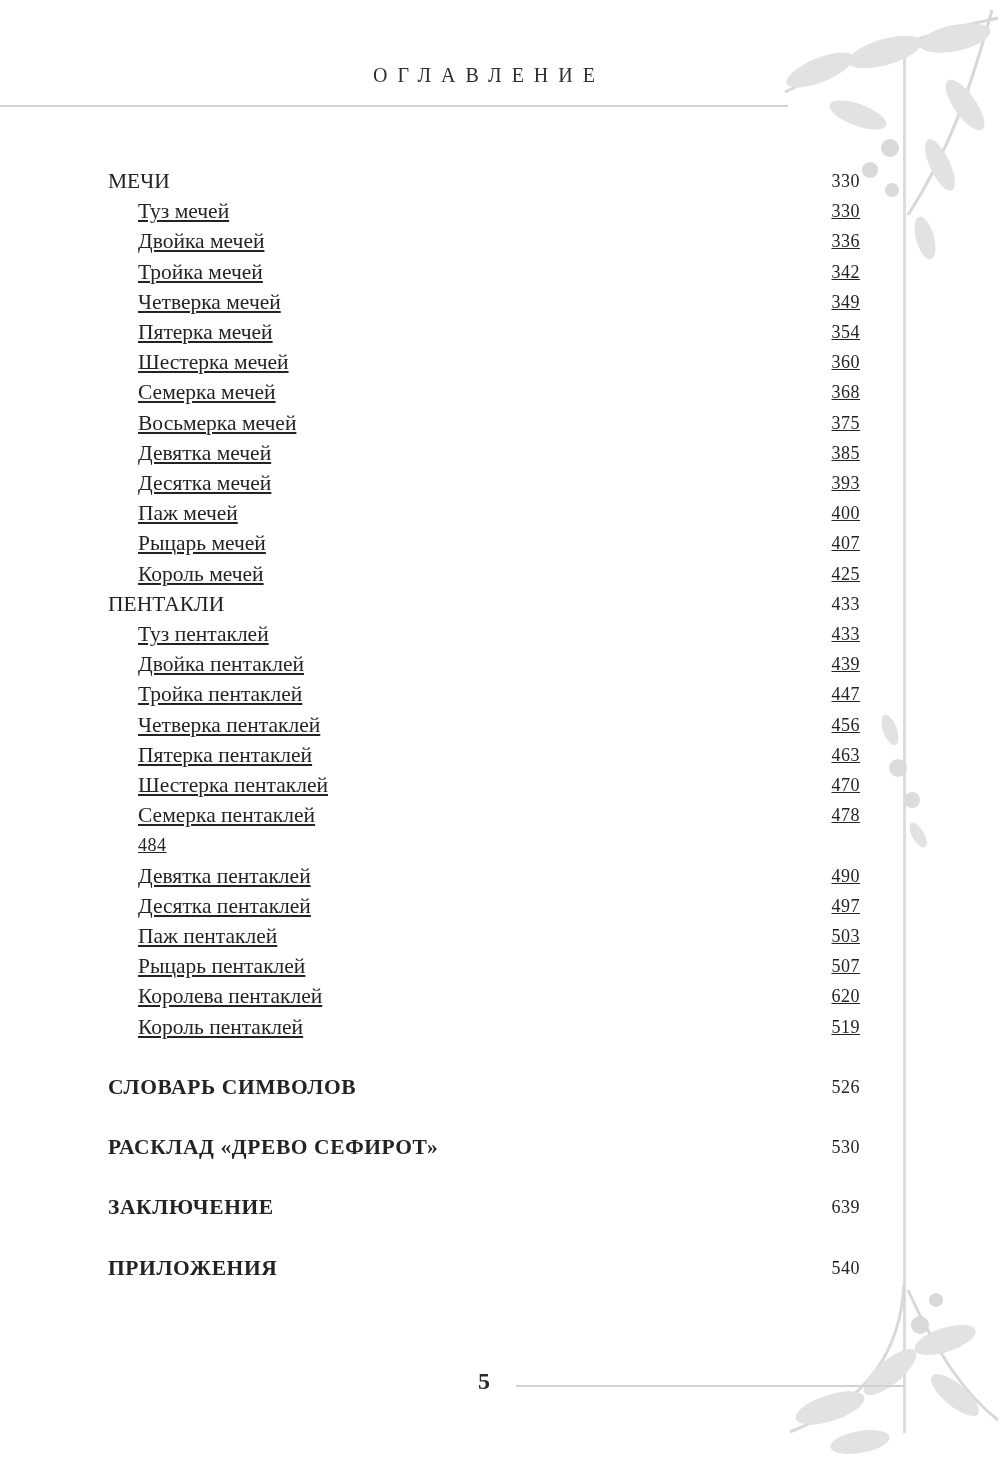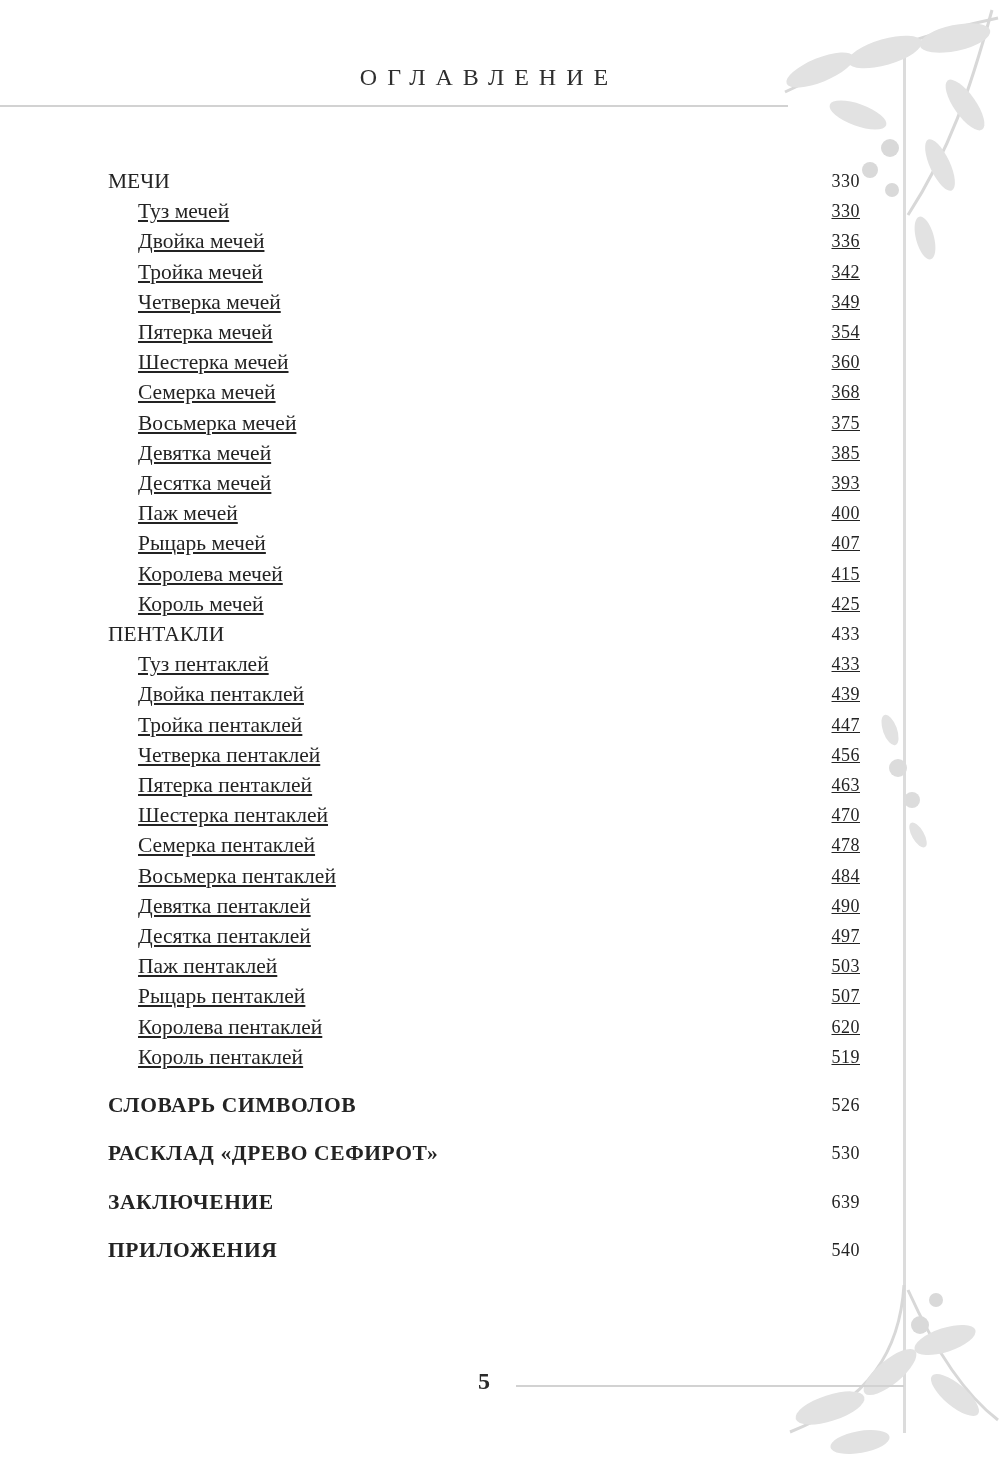--- a/index.html
+++ b/index.html
@@ -6,42 +6,42 @@
   html,body { background:#ffffff; }
   body {
     width:1000px; height:1467px;
     position:relative; overflow:hidden;
     font-family:"Liberation Serif", serif;
     color:#232323;
   }
   .header-title {
     position:absolute; top:64px; left:0; width:968px;
     text-align:center;
-    font-size:24px; letter-spacing:10px;
+    font-size:20px; letter-spacing:10px;
     color:#2e2e2e;
     text-indent:10px; 
   }
   .top-rule {
     position:absolute; top:105px; left:0;
     width:788px; height:2px; background:#d2d2d2;
   }
   .ornament {
     position:absolute; left:740px; top:0; width:260px; height:1467px;
     pointer-events:none;
   }
   .toc {
     position:absolute; left:108px; top:166px; width:752px;
   }
   .row {
     display:flex; justify-content:space-between; align-items:flex-start;
     font-size:21.5px; line-height:30.2px;
   }
   .row.indent { padding-left:30px;text-decoration:underline; }
   .row.bold {
-    font-weight:bold; margin-top:18px; letter-spacing:0.6px;
+    font-weight:bold; margin-top:30px; letter-spacing:0.6px;
   }
   .row .pg { font-size:18px; letter-spacing:0.5px; }
   .row.bold .pg { font-weight:normal; }
   .footer-number {
     position:absolute; top:1368px; left:0; width:968px;
     text-align:center; font-size:24px; font-weight:bold; color:#2a2a2a;
   }
   .bottom-rule {
     position:absolute; top:1385px; left:516px;
     width:388px; height:2px; background:#d2d2d2;
@@ -142,24 +142,20 @@
     </div>
       <div class="row indent">
       <span class="label">Паж мечей</span>
       <span class="pg">400</span>
     </div>
       <div class="row indent">
       <span class="label">Рыцарь мечей</span>
       <span class="pg">407</span>
     </div>
       <div class="row indent">
-      <span class="label">Королева мечей</span>
-      <span class="pg">415</span>
-    </div>
-      <div class="row indent">
       <span class="label">Король мечей</span>
       <span class="pg">425</span>
     </div>
       <div class="row">
       <span class="label">ПЕНТАКЛИ</span>
       <span class="pg">433</span>
     </div>
       <div class="row indent">
       <span class="label">Туз пентаклей</span>
       <span class="pg">433</span>
@@ -182,21 +178,20 @@
     </div>
       <div class="row indent">
       <span class="label">Шестерка пентаклей</span>
       <span class="pg">470</span>
     </div>
       <div class="row indent">
       <span class="label">Семерка пентаклей</span>
       <span class="pg">478</span>
     </div>
       <div class="row indent">
-      <span class="label">Восьмерка пентаклей</span>
       <span class="pg">484</span>
     </div>
       <div class="row indent">
       <span class="label">Девятка пентаклей</span>
       <span class="pg">490</span>
     </div>
       <div class="row indent">
       <span class="label">Десятка пентаклей</span>
       <span class="pg">497</span>
     </div>

